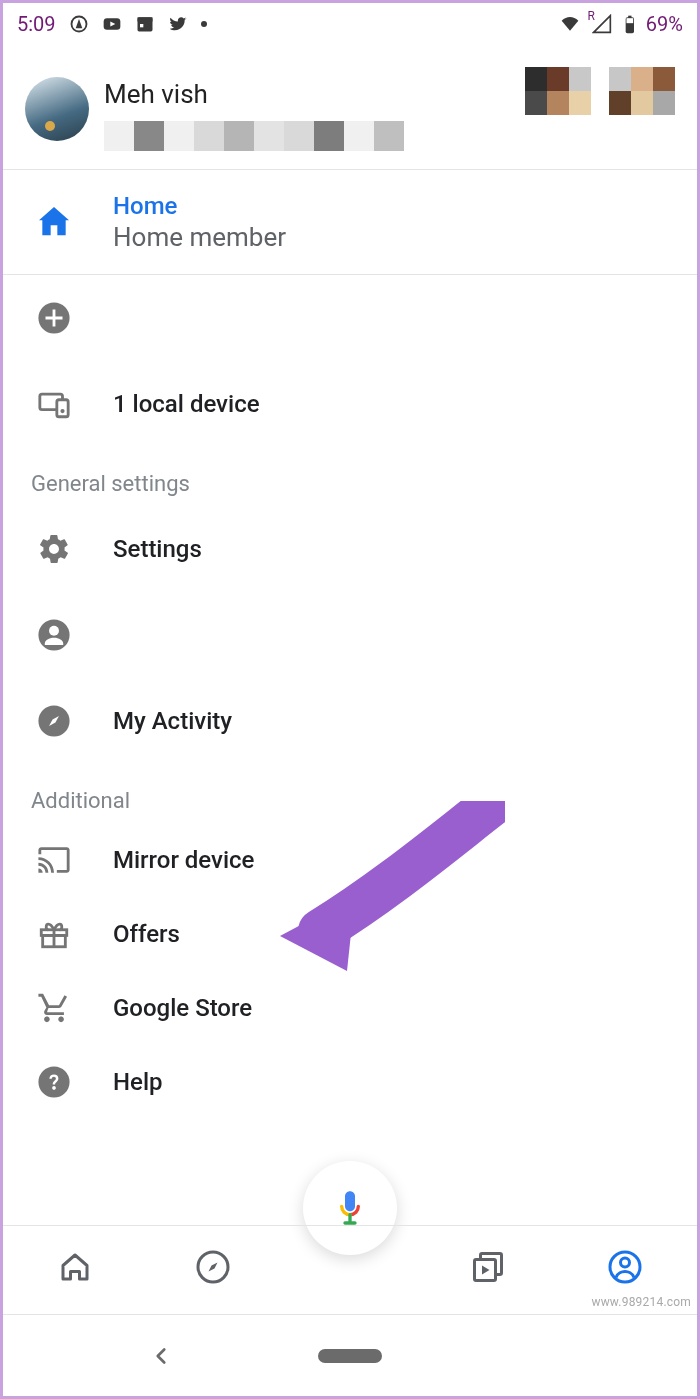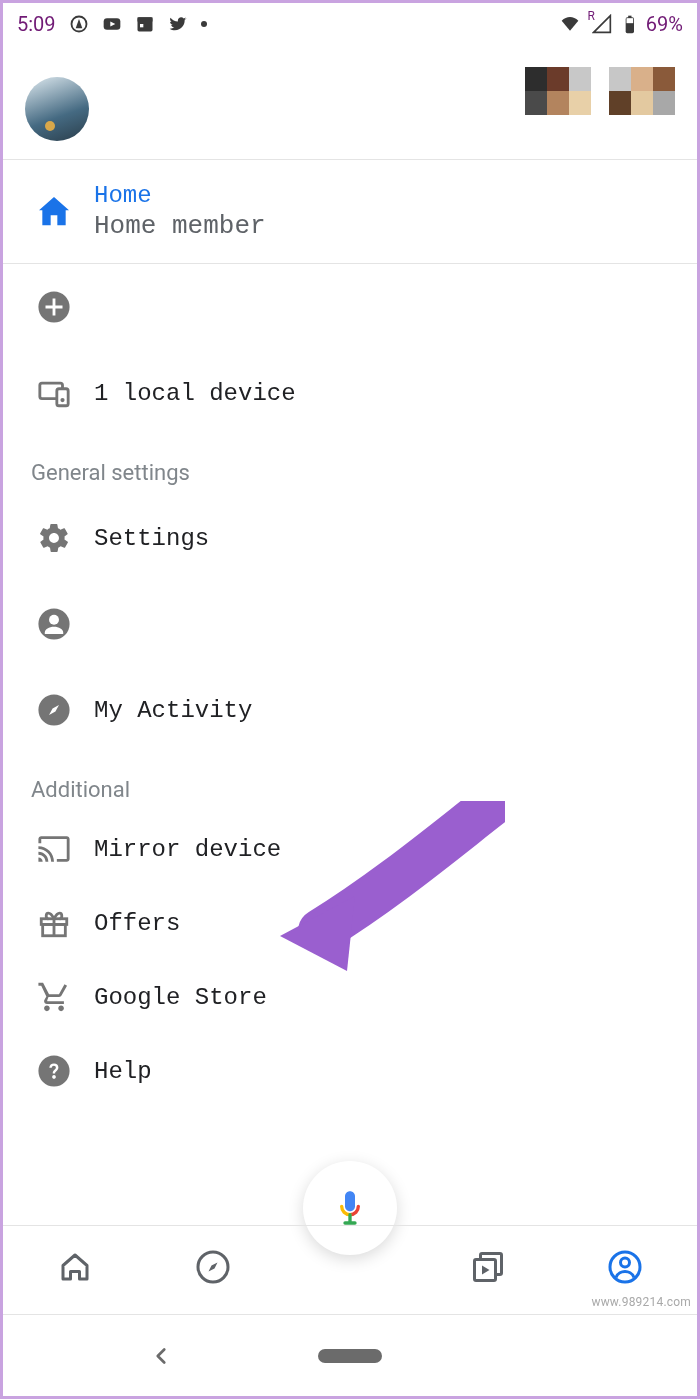--- a/index.html
+++ b/index.html
@@ -86,21 +86,21 @@
       min-height: 78px;
     }
     .item.compact{ min-height:72px; padding-top:16px; padding-bottom:16px;}
     .item-icon {
       width: 42px; height: 42px;
       display:flex; align-items:center; justify-content:center;
       flex-shrink:0;
     }
     .item-icon svg { width: 34px; height: 34px; }
     .item-icon.big svg { width: 40px; height: 40px; }
-    .item-text { margin-left: 19px; font-family: Liberation Mono, monospace; }
+    .item-text { margin-left: 38px; }
     .item-title { font-size: 24px; font-weight: 500; color: #202124; }
     .item-title.blue { color: #1a73e8; }
     .item-sub { font-size: 26px; color: #5f6368; margin-top: 2px; }
 
     .section-header {
       font-size: 22px;
       color: #80868b;
       padding: 24px 0 10px 28px;
     }
 
@@ -204,20 +204,35 @@
         <rect x="8" y="4" width="10" height="19" rx="2" fill="#3a3a3a"></rect>
         <rect x="11" y="2" width="4" height="3" fill="#3a3a3a"></rect>
         <rect x="9" y="5" width="8" height="6" fill="#fff"></rect>
       </svg>
     <span class="battery-pct">69%</span>
   </div>
 </div>
 
 <div class="profile-header">
   <div class="avatar"></div>
+  <div class="profile-text">
+    <div class="profile-name">Meh vish</div>
+    <div class="pixelation">
+      <span class="px2"></span>
+        <span class="px4"></span>
+        <span class="px2"></span>
+        <span class="px3"></span>
+      <span class="px1"></span>
+        <span class="px5"></span>
+        <span class="px3"></span>
+        <span class="px7"></span>
+      <span class="px2"></span>
+        <span class="px9"></span>
+    </div>
+  </div>
   <div class="header-right">
     <div class="blur-badge">
         <span></span>
         <span></span>
         <span></span>
         <span></span>
         <span></span>
         <span></span>
       </div>
     <div class="blur-badge b2">

